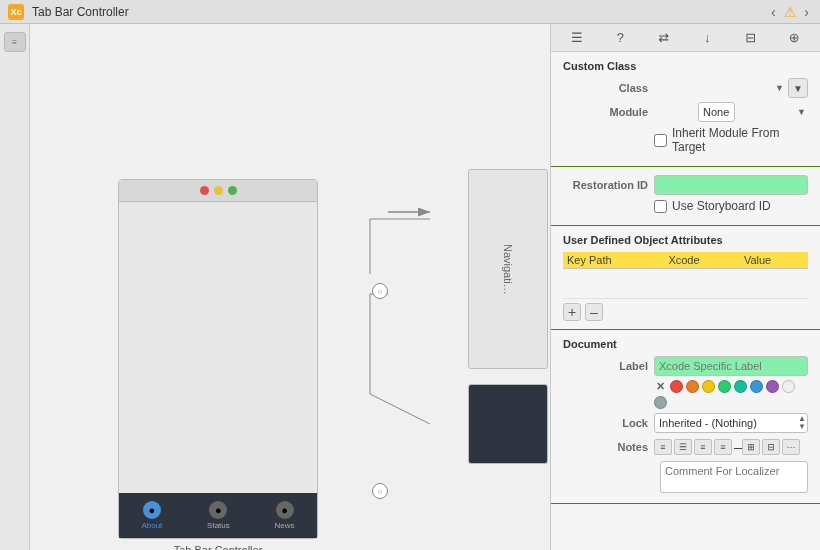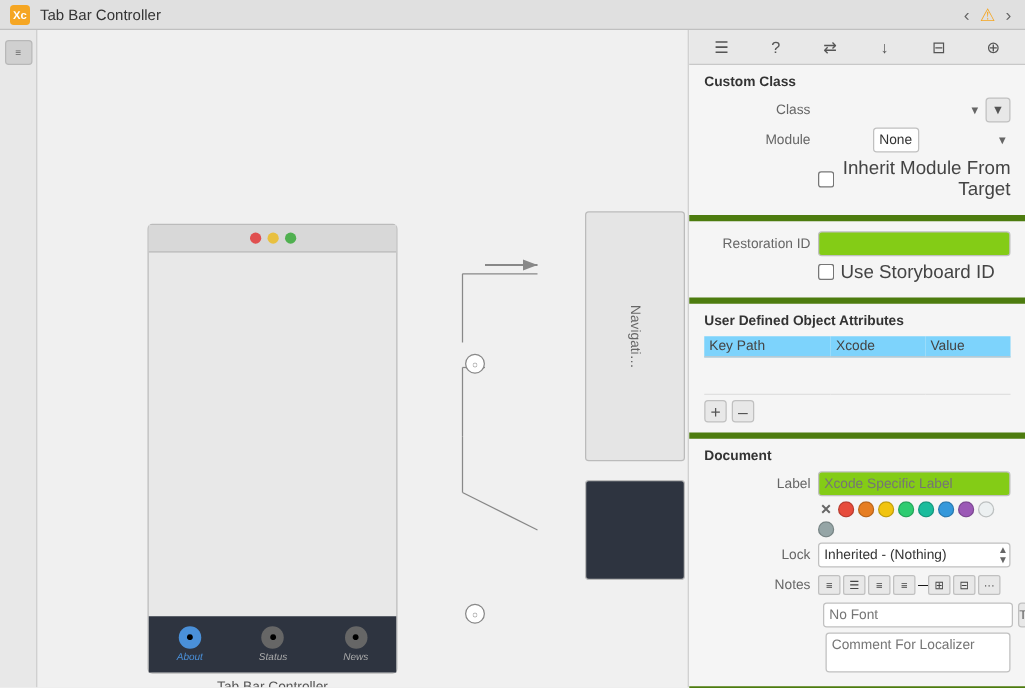--- a/index.html
+++ b/index.html
@@ -88,21 +88,21 @@
       width: 28px; height: 22px;
       display: flex; align-items: center; justify-content: center;
       cursor: pointer;
       border-radius: 3px;
       font-size: 13px;
       color: #555;
     }
 
     
     .section {
-      border-bottom: 5px solid #4d7c0f;
+      border-bottom: 1px solid #4d7c0f;
       padding: 8px 12px;
     }
     .section-title {
       font-size: 11px;
       font-weight: 600;
       color: #333;
       margin-bottom: 6px;
     }
 
     
@@ -111,28 +111,28 @@
       align-items: center;
       margin-bottom: 4px;
       min-height: 20px;
     }
     .form-label {
       color: #666;
       font-size: 11px;
       text-align: right;
       flex-shrink: 0;
     }
-    .form-label-wide { width: 85px; margin-right: 6px; }
+    .form-label-wide { width: 85px; margin-right: 6px; font-weight: bold; }
 
     .form-input {
       flex: 1;
       height: 20px;
       border: 1px solid #c0c0c0;
       border-radius: 3px;
-      background: #84cc16;
+      background: #86efac;
       font-size: 11px;
       padding: 0 4px;
       color: #333;
     }
     .form-select {
       flex: 1;
       height: 20px;
       border: 1px solid #c0c0c0;
       border-radius: 3px;
       background: white;
@@ -166,42 +166,41 @@
     .checkbox-row {
       display: flex;
       align-items: center;
       padding-left: 91px;
       margin-bottom: 4px;
     }
     .checkbox-row input[type=checkbox] {
       margin-right: 5px;
     }
     .checkbox-label {
-      font-size: 15px;
+      font-size: 12px;
       color: #444;
-      text-align: right;
     }
 
     
     .identity-section {}
 
     
     .attr-table {
       width: 100%;
       border-collapse: collapse;
       margin-top: 4px;
     }
     .attr-table th {
       font-size: 11px;
       font-weight: 500;
       color: #444;
       border-bottom: 1px solid #c8c8c8;
       text-align: left;
       padding: 2px 4px;
-      background: #7dd3fc;
+      background: #fde047;
     }
     .attr-table td {
       font-size: 11px;
       color: #333;
       padding: 2px 4px;
       border-bottom: 1px solid #e0e0e0;
     }
     .table-empty-row td {
       height: 30px;
     }
@@ -396,21 +395,20 @@
     .tbc-tab-icon {
       width: 18px; height: 18px;
       border-radius: 50%;
       display: flex; align-items: center; justify-content: center;
     }
     .tbc-tab-icon.active { background: #4a90d9; }
     .tbc-tab-icon.inactive { background: #666; }
     .tbc-tab-label {
       font-size: 8px;
       color: #aaa;
-      font-style: italic;
     }
     .tbc-tab-label.active { color: #4a90d9; }
 
     
     .nav-item {
       position: absolute;
       left: 438px;
       top: 145px;
       width: 80px;
       height: 200px;
@@ -681,26 +679,20 @@
           <div class="notes-icon-btn">☰</div>
           <div class="notes-icon-btn">≡</div>
           <div class="notes-icon-btn">≡</div>
           <div class="notes-separator">—</div>
           <div class="notes-icon-btn">⊞</div>
           <div class="notes-icon-btn">⊟</div>
           <div class="notes-icon-btn">···</div>
         </div>
       </div>
 
-      <div class="font-row">
-        <span class="form-label form-label-wide"></span>
-        <input class="font-input" type="text" placeholder="No Font" style="">
-        <div class="font-btn">T</div>
-
-      </div>
 
       <div style="padding-left: 97px;">
         <textarea class="comment-area" placeholder="Comment For Localizer" style=""></textarea>
       </div>
     </div>
 
   </div>
 </div>
 
 </body></html>

